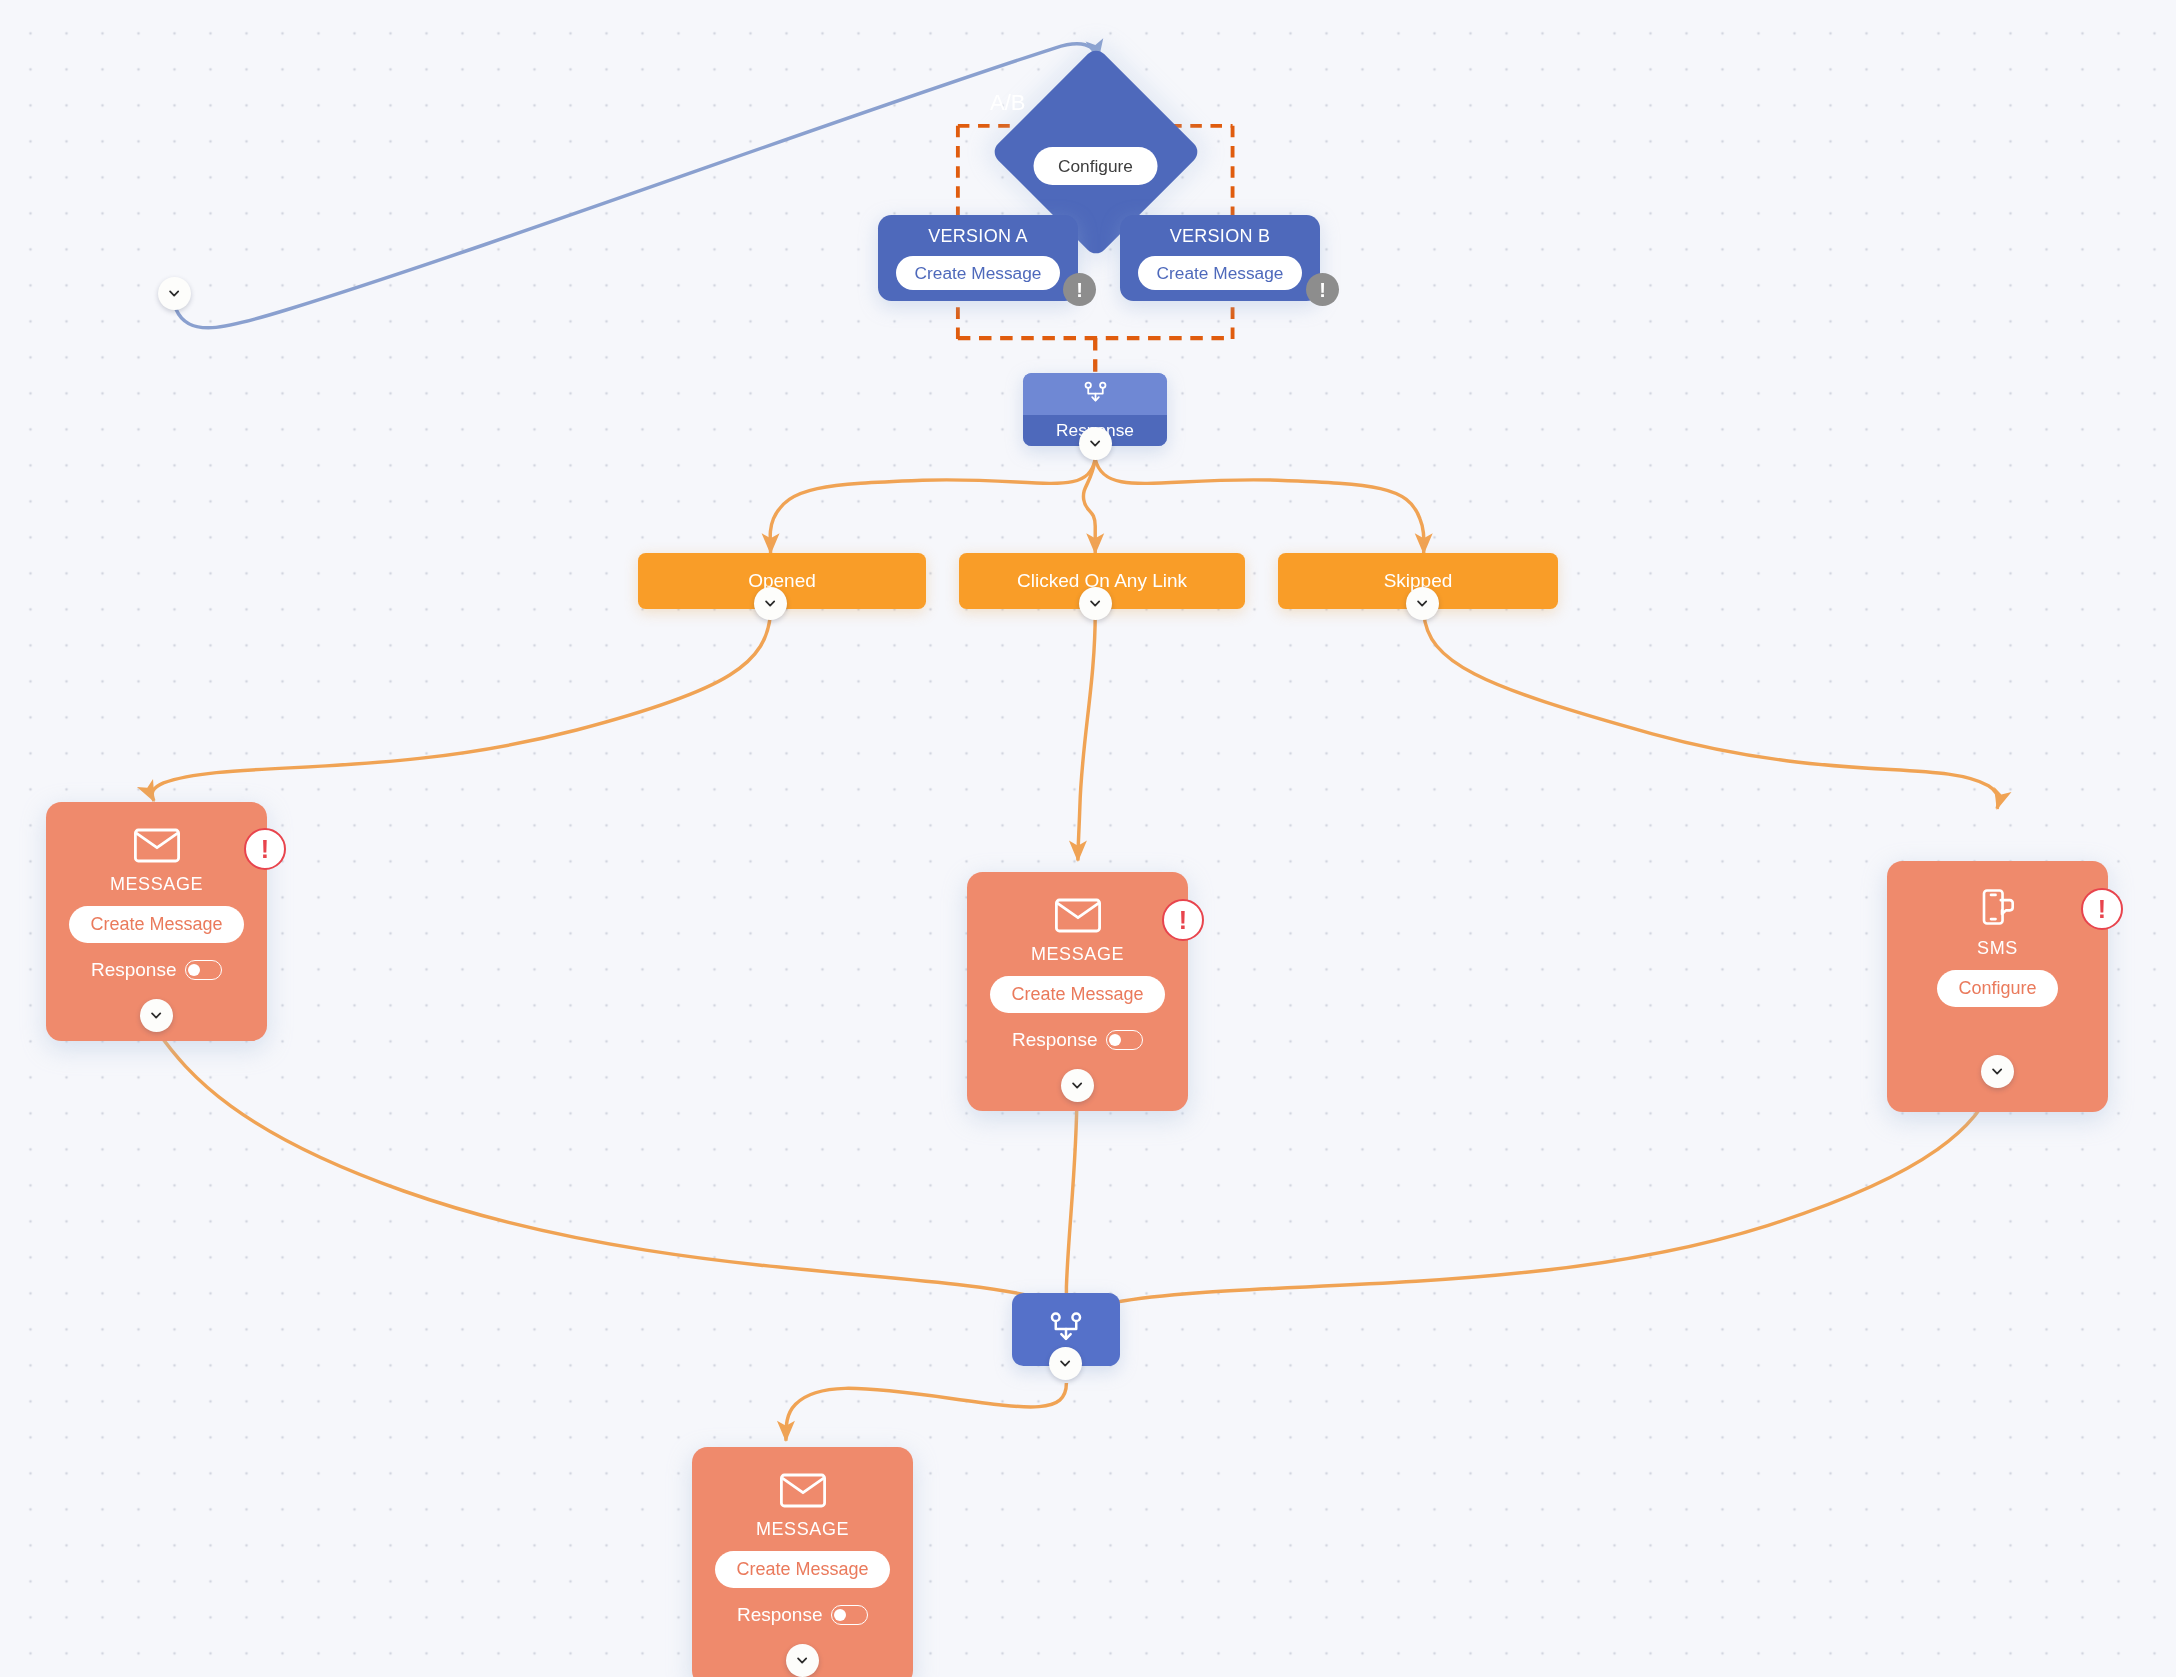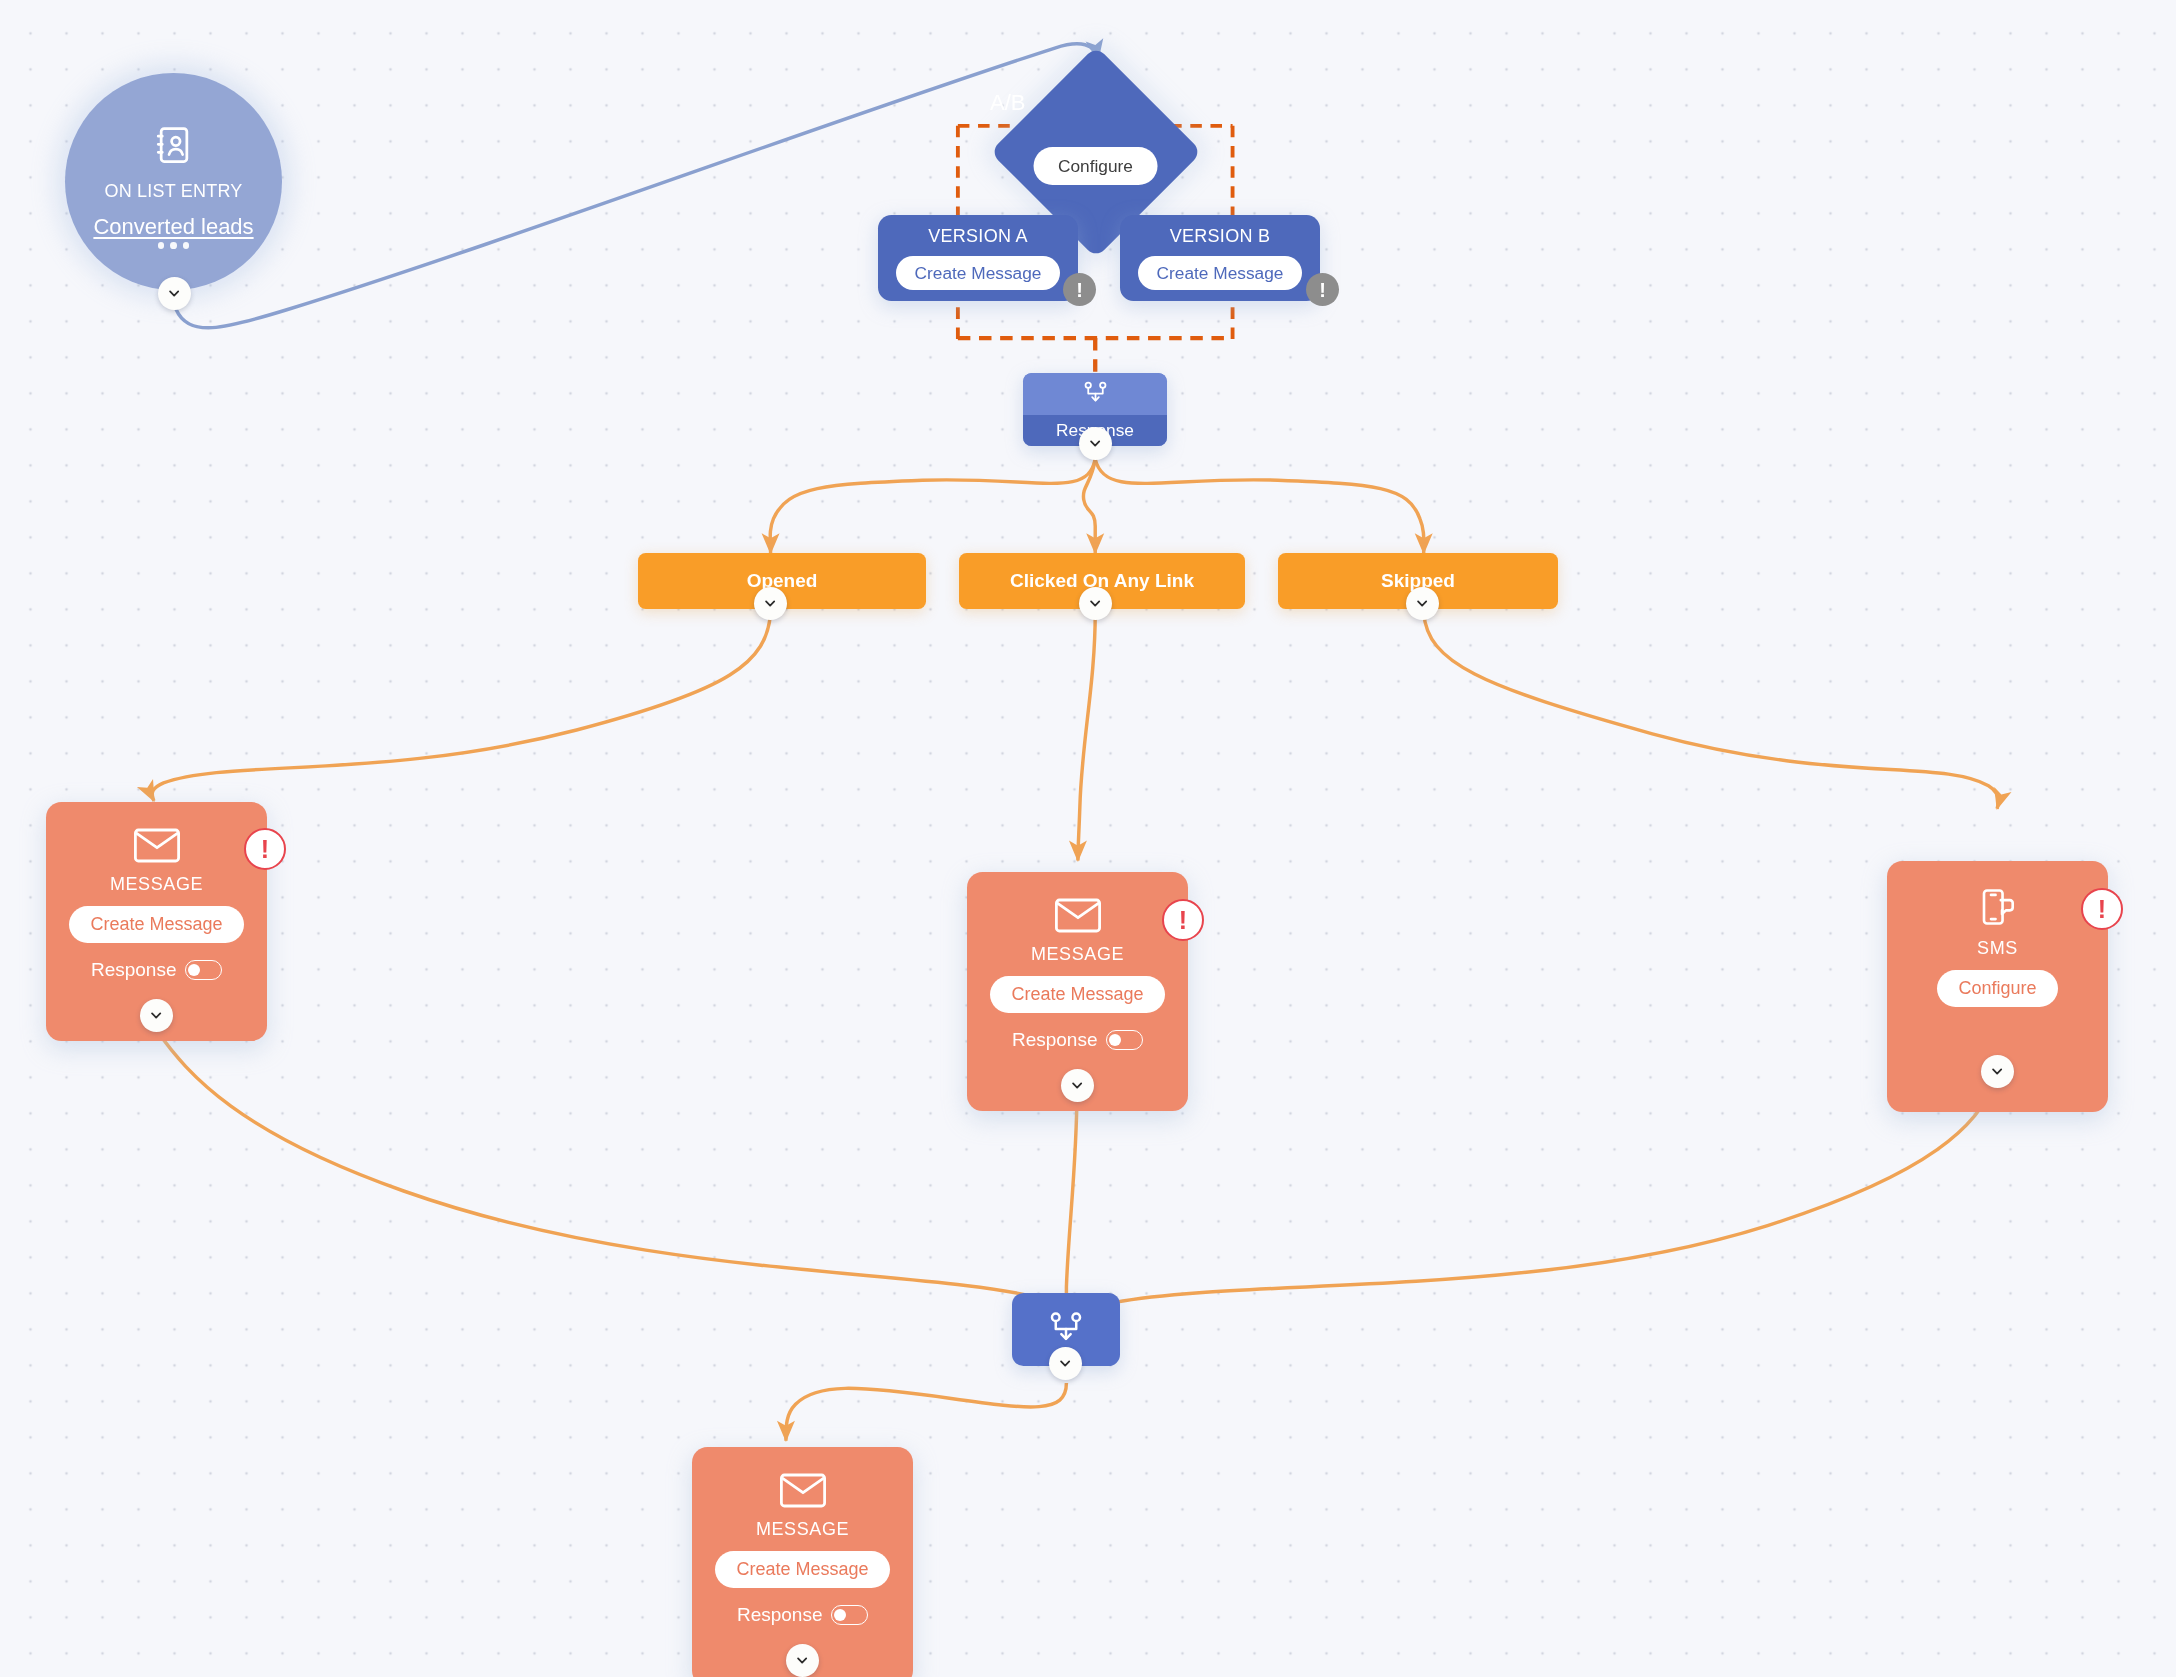--- a/index.html
+++ b/index.html
@@ -156,21 +156,20 @@
   }
 
   
   .branch {
     height: 56px; border-radius: 7.7px;
     background: #f99d28;
     display: flex; align-items: center; justify-content: center;
     color: #fff; font-size: 19px;
     box-shadow: 0 3.8px 13.4px rgba(230,170,90,0.30);
     cursor: pointer;
-    font-weight: bold;
   }
 
   
   .act {
     width: 221px;
     background: #ef8a6c;
     border-radius: 15.4px;
     box-shadow: 0 7.7px 25px rgba(170,190,220,0.42);
     color: #fff;
     display: flex; flex-direction: column; align-items: center;
@@ -234,39 +233,20 @@
     <path d="M 1140,638 C 1140,712 1126,770 1124,840 C 1123,870 1122,880 1122,896" fill="none" stroke="#f0a354" stroke-width="3.6" marker-end="url(#arrO)"></path>
     <path d="M 1482,638 C 1486,690 1540,714 1720,764 C 1910,816 2020,790 2070,818 C 2080,824 2082,832 2079,842" fill="none" stroke="#f0a354" stroke-width="3.6" marker-end="url(#arrO)"></path>
 
     <path d="M 163,1073 C 196,1120 250,1180 420,1240 C 680,1332 960,1320 1085,1352 C 1100,1357 1106,1364 1108,1372" fill="none" stroke="#f0a354" stroke-width="3.6" marker-end="url(#arrO)"></path>
     <path d="M 1121,1135 C 1121,1210 1112,1280 1110,1340 C 1110,1358 1110,1364 1110,1372" fill="none" stroke="#f0a354" stroke-width="3.6" marker-end="url(#arrO)"></path>
     <path d="M 2077,1124 C 2062,1170 2010,1222 1840,1276 C 1600,1352 1300,1330 1160,1356 C 1140,1360 1128,1366 1124,1374" fill="none" stroke="#f0a354" stroke-width="3.6" marker-end="url(#arrO)"></path>
 
     <path d="M 1110,1440 C 1110,1472 1074,1468 990,1456 C 890,1442 850,1440 828,1462 C 818,1472 818,1484 818,1500" fill="none" stroke="#f0a354" stroke-width="3.6" marker-end="url(#arrO)"></path>
   </svg>
 
-  <div class="node trigger" style="left:65px; top:73px;">
-    <span class="trigger-icon">
-      <svg width="44" height="44" viewBox="0 0 24 24" fill="none" stroke="#fff" stroke-width="1.5" stroke-linecap="round" stroke-linejoin="round">
-        <rect x="5" y="3" width="14" height="18" rx="1.6"></rect>
-        <circle cx="13" cy="10" r="2.3"></circle>
-        <path d="M9.3 17.2c.4-1.9 2-3 3.7-3s3.3 1.1 3.7 3"></path>
-        <path d="M3.4 7.2h2.2M3.4 11.6h2.2M3.4 16h2.2"></path>
-      </svg>
-    </span>
-    <div class="trigger-kind">ON LIST ENTRY</div>
-    <div class="trigger-list">Converted leads</div>
-    <div class="dots-row">
-      <span class="dots faint">
-        <i></i>
-          <i></i>
-          <i></i>
-      </span>
-    </div>
-  </div>
   <div class="chev" style="left:158px; top:277px;">
     <svg width="16.3" height="16.3" viewBox="0 0 24 24" fill="none" stroke="#2b2b2b" stroke-width="2.6" stroke-linecap="round" stroke-linejoin="round">
       <polyline points="6,9.5 12,15.5 18,9.5"></polyline>
     </svg>
   </div>
 
   <div class="node ab-wrap" style="left:990px; top:46px;">
     <div class="ab-diamond"></div>
     <div class="ab-label">A/B</div>
     <button class="ab-btn">Configure</button>

